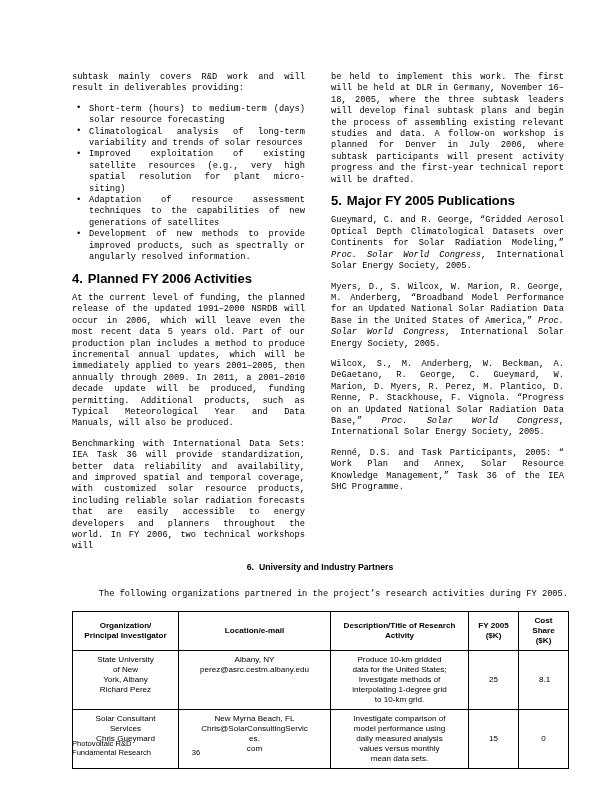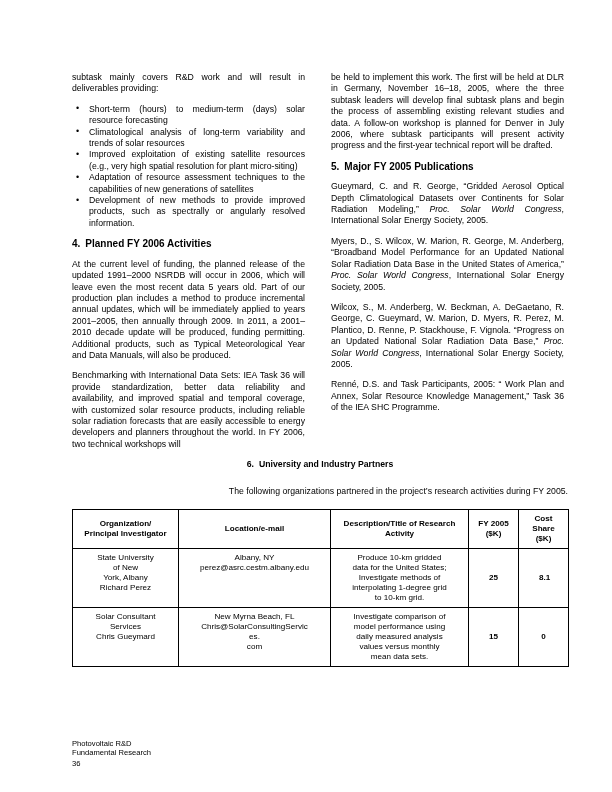--- a/index.html
+++ b/index.html
@@ -30,40 +30,41 @@
   }
   .col {
     width: 233px;
     flex: 0 0 233px;
   }
   p, li {
     font-size: 8.7px;
     line-height: 11.4px;
     text-align: justify;
     margin: 0 0 9px 0;
+    font-family: Liberation Mono, monospace;
   }
   ul {
     margin: 0 0 9px 0;
     padding: 0 0 0 17px;
     list-style: none;
   }
   ul li {
     margin: 0 0 0 0;
     position: relative;
     text-align: justify;
   }
   ul li .bullet {
     position: absolute;
     left: -13px;
     top: -0.5px;
     font-size: 9px;
     line-height: 11.4px;
   }
   h2.section {
-    font-size: 10px;
+    font-size: 13px;
     line-height: 11.4px;
     font-weight: bold;
     margin: 9px 0 9px 0;
     text-align: left;
   }
   h2.section .num { margin-right: 5px; }
   .ital { font-style: italic; }
 
   .section-partners {
     text-align: center;
@@ -99,42 +100,41 @@
   }
   table.partners th {
     font-weight: bold;
     text-align: center;
     vertical-align: middle;
     padding: 4px 3px;
   }
   table.partners td.num {
     text-align: center;
     vertical-align: middle;
-    font-weight: bold;
   }
   .colw1 { width: 106px; }
   .colw2 { width: 152px; }
   .colw3 { width: 138px; }
   .colw4 { width: 50px; }
   .colw5 { width: 50px; }
 
   .footer {
     position: absolute;
     left: 72px;
     bottom: 34px;
     width: 496px;
     font-size: 7.6px;
     line-height: 9.6px;
   }
   .footer .doc-line { display: block; }
   .footer .page-no {
     position: absolute;
     left: 0; top: 9.6px;
     width: 248px;
-    margin-top: 11px;
+    text-align: center;
   }
   .breakword { word-break: break-all; }
 </style>
 </head>
 <body>
 
 <div class="page">
 
   <div class="columns">
 

